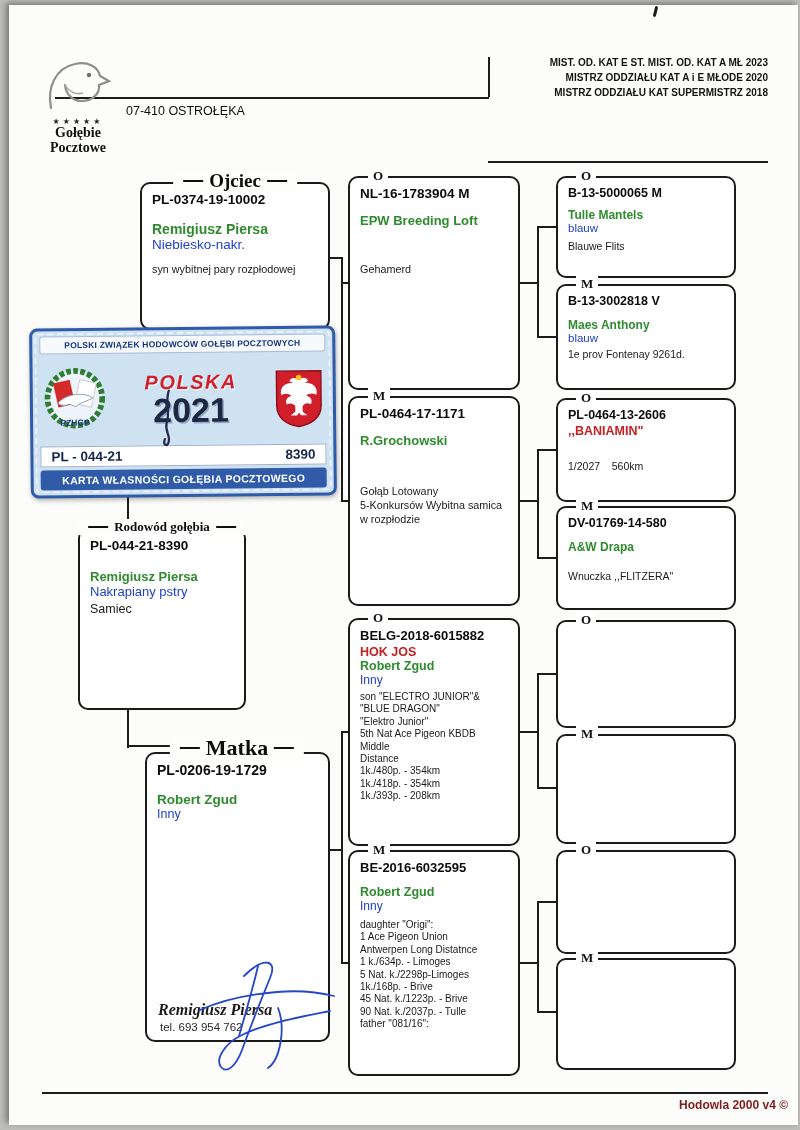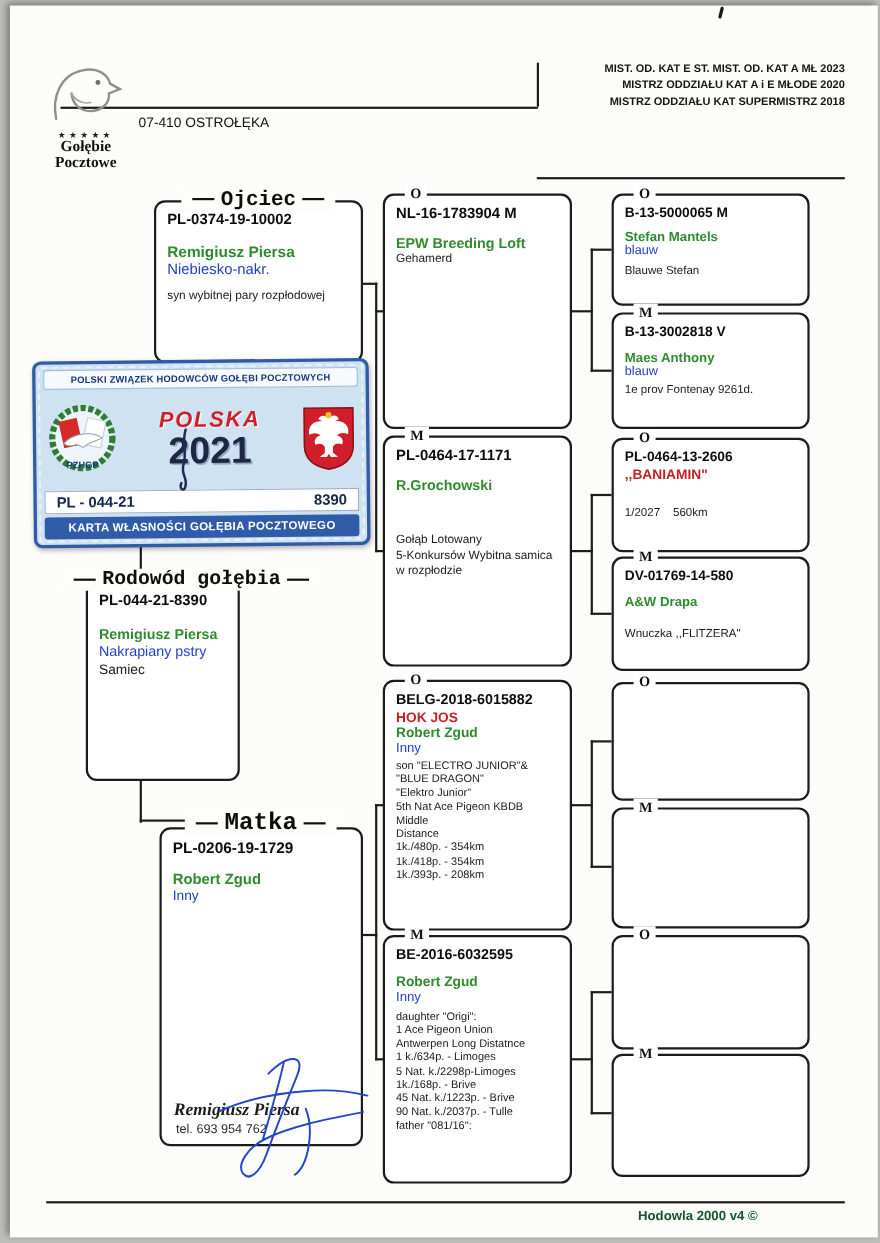--- a/index.html
+++ b/index.html
@@ -15,21 +15,21 @@
   .logo .stars{font-size:8px;letter-spacing:3px;color:#222;margin-top:1px}
   .logo .logoname{font-family:"Liberation Serif",serif;font-weight:bold;font-size:14px;color:#111;line-height:1.05}
   .title{position:absolute;left:118px;top:58px;font-size:27px;font-weight:bold;color:#0d0d0d;letter-spacing:.4px;border-bottom:3px solid #111;padding-bottom:2px;z-index:2}
   .address{position:absolute;left:126px;top:104px;font-size:12.5px;color:#111;z-index:2}
   .achievements{position:absolute;left:480px;top:55px;width:288px;text-align:right;font-size:10px;font-weight:bold;color:#141414;line-height:15px;z-index:2}
   .artifact{position:absolute;left:654px;top:6px;width:3px;height:11px;background:#1a1a1a;border-radius:2px;transform:rotate(14deg);z-index:2}
 
   
   .pbox{position:absolute;border:2px solid #1b1b1b;border-radius:10px;background:#fff;padding:8px 10px;z-index:2}
   .tag{position:absolute;top:-10px;left:18px;background:#fff;padding:0 5px;font-family:"Liberation Serif",serif;font-weight:bold;font-size:13px;color:#111}
-  .boxlabel{position:absolute;transform:translate(-50%,-50%);background:#fdfdfb;padding:0 4px;font-family:Liberation Mono, monospace;font-weight:bold;color:#0d0d0d;z-index:3;white-space:nowrap;display:flex;align-items:center}
+  .boxlabel{position:absolute;transform:translate(-50%,-50%);background:#fdfdfb;padding:0 4px;font-family:Liberation Serif, serif;font-weight:bold;color:#0d0d0d;z-index:3;white-space:nowrap;display:flex;align-items:center}
   .boxlabel::before,.boxlabel::after{content:"";display:inline-block;width:20px;height:2px;background:#111;margin:0 6px}
   .ring{font-weight:bold;font-size:13.5px;color:#0c0c0c;white-space:nowrap}
   .owner{font-weight:bold;font-size:13px;color:#2e8b2e}
   .colorname{font-weight:normal;font-size:12.5px;color:#2141c5}
   .name-red{font-weight:bold;font-size:12.5px;color:#c42222}
   .note{font-size:10.8px;color:#1a1a1a;white-space:pre-wrap;line-height:1.3}
   .note.tight{font-size:10px;line-height:1.24}
   .pbox.small .ring{font-size:12.5px}
   .pbox.small .owner{font-size:12px}
   .pbox.small .colorname{font-size:11.5px}
@@ -44,21 +44,21 @@
   .year{font-size:34px;font-weight:bold;color:#1d2742;line-height:.95;text-shadow:1.5px 1.5px 0 #93a8c4}
   .card-ringrow{background:#fff;border:1px solid #9fb0c8;display:flex;justify-content:space-between;align-items:center;padding:2px 10px;font-weight:bold;font-size:13.5px;color:#15254a}
   .card-footer{background:#2f5ba8;color:#fff;font-weight:bold;font-size:10.5px;text-align:center;padding:4px 0;border-radius:3px;margin-top:3px;letter-spacing:.3px}
   .card-scribble{position:absolute;left:123px;top:52px;width:26px;height:74px}
 
   
   .signature{position:absolute;left:182px;top:948px;width:160px;height:135px;z-index:5}
   .sig-name{position:absolute;left:158px;top:1001px;font-family:"Liberation Serif",serif;font-style:italic;font-weight:bold;font-size:16px;color:#1c1c1c;z-index:4}
   .sig-phone{position:absolute;left:160px;top:1021px;font-size:11.5px;color:#2a2a2a;z-index:4}
 
-  .footer-text{position:absolute;left:580px;top:1098px;width:168px;text-align:left;font-size:12px;font-weight:bold;color:#14532d;z-index:2}
+  .footer-text{position:absolute;left:620px;top:1098px;width:168px;text-align:right;font-size:12px;font-weight:bold;color:#7f1d1d;z-index:2}
 </style>
 </head>
 <body>
 
 <div id="stage">
   <div class="paper"></div>
   <div class="artifact"></div>
 
   <div class="logo">
     <svg width="70" height="56" viewBox="0 0 70 56">
@@ -114,22 +114,22 @@
   <div class="hline" style="left:537px;top:1011px;width:19px"></div>
 
   <div class="boxlabel" style="left:235px;top:181px;font-size:19px">Ojciec</div>
   <div class="pbox" style="left:140px;top:182px;width:190px;height:148px">
     <div class="ring" style="margin-bottom:14px">PL-0374-19-10002</div>
     <div class="owner" style="font-size:14px">Remigiusz Piersa</div>
     <div class="colorname" style="font-size:13.5px;margin-bottom:10px">Niebiesko-nakr.</div>
     <div class="note">syn wybitnej pary rozpłodowej</div>
   </div>
 
-  <div class="boxlabel" style="left:174px;top:527px;font-size:18px">Rodowód gołębia</div>
-  <div class="pbox" style="left:78px;top:528px;width:140px;height:182px">
+  <div class="boxlabel" style="left:162px;top:527px;font-size:13px">Rodowód gołębia</div>
+  <div class="pbox" style="left:78px;top:528px;width:168px;height:182px">
     <div class="ring" style="margin-bottom:16px">PL-044-21-8390</div>
     <div class="owner">Remigiusz Piersa</div>
     <div class="colorname" style="font-size:13px;margin-bottom:2px">Nakrapiany pstry</div>
     <div class="note" style="font-size:12.5px">Samiec</div>
   </div>
 
   <div class="boxlabel" style="left:237px;top:748px;font-size:22px">Matka</div>
   <div class="pbox" style="left:145px;top:752px;width:185px;height:290px">
     <div class="ring" style="font-size:14px;margin-bottom:14px">PL-0206-19-1729</div>
     <div class="owner" style="font-size:13.5px">Robert Zgud</div>
@@ -137,21 +137,21 @@
   </div>
   <div class="sig-name">Remigiusz Piersa</div>
   <div class="sig-phone">tel. 693 954 762</div>
   <svg class="signature" viewBox="0 0 160 135">
     <path d="M62,28 C82,8 96,12 88,30 C79,52 68,80 60,102 C54,118 45,126 39,119 C33,111 43,95 60,87 C84,75 118,69 148,63 M18,62 C40,52 70,46 95,44 C118,42 136,44 152,48 M76,18 C71,40 64,64 57,88 M96,60 C104,80 98,112 86,120" stroke="#2646c8" stroke-width="1.8" fill="none" stroke-linecap="round"></path>
   </svg>
 
   <div class="pbox" style="left:348px;top:176px;width:172px;height:214px">
     <span class="tag">O</span>
     <div class="ring" style="margin-bottom:12px">NL-16-1783904 M</div>
-    <div class="owner" style="">EPW Breeding Loft</div>
+    <div class="owner" style="margin-bottom:34px">EPW Breeding Loft</div>
     <div class="note">Gehamerd</div>
   </div>
 
   <div class="pbox" style="left:348px;top:396px;width:172px;height:210px">
     <span class="tag">M</span>
     <div class="ring" style="margin-bottom:12px">PL-0464-17-1171</div>
     <div class="owner" style="margin-bottom:36px">R.Grochowski</div>
     <div class="note">Gołąb Lotowany
 5-Konkursów Wybitna samica
 w rozpłodzie</div>
@@ -186,23 +186,23 @@
 5 Nat. k./2298p-Limoges
 1k./168p. - Brive
 45 Nat. k./1223p. - Brive
 90 Nat. k./2037p. - Tulle
 father "081/16":</div>
   </div>
 
   <div class="pbox small" style="left:556px;top:176px;width:180px;height:102px">
     <span class="tag">O</span>
     <div class="ring" style="margin-bottom:8px">B-13-5000065 M</div>
-    <div class="owner">Stefan Mantels</div>
+    <div class="owner">Tulle Mantels</div>
     <div class="colorname" style="margin-bottom:6px">blauw</div>
-    <div class="note">Blauwe Stefan</div>
+    <div class="note">Blauwe Flits</div>
   </div>
 
   <div class="pbox small" style="left:556px;top:284px;width:180px;height:106px">
     <span class="tag">M</span>
     <div class="ring" style="margin-bottom:10px">B-13-3002818 V</div>
     <div class="owner">Maes Anthony</div>
     <div class="colorname" style="margin-bottom:4px">blauw</div>
     <div class="note">1e prov Fontenay 9261d.</div>
   </div>
 

